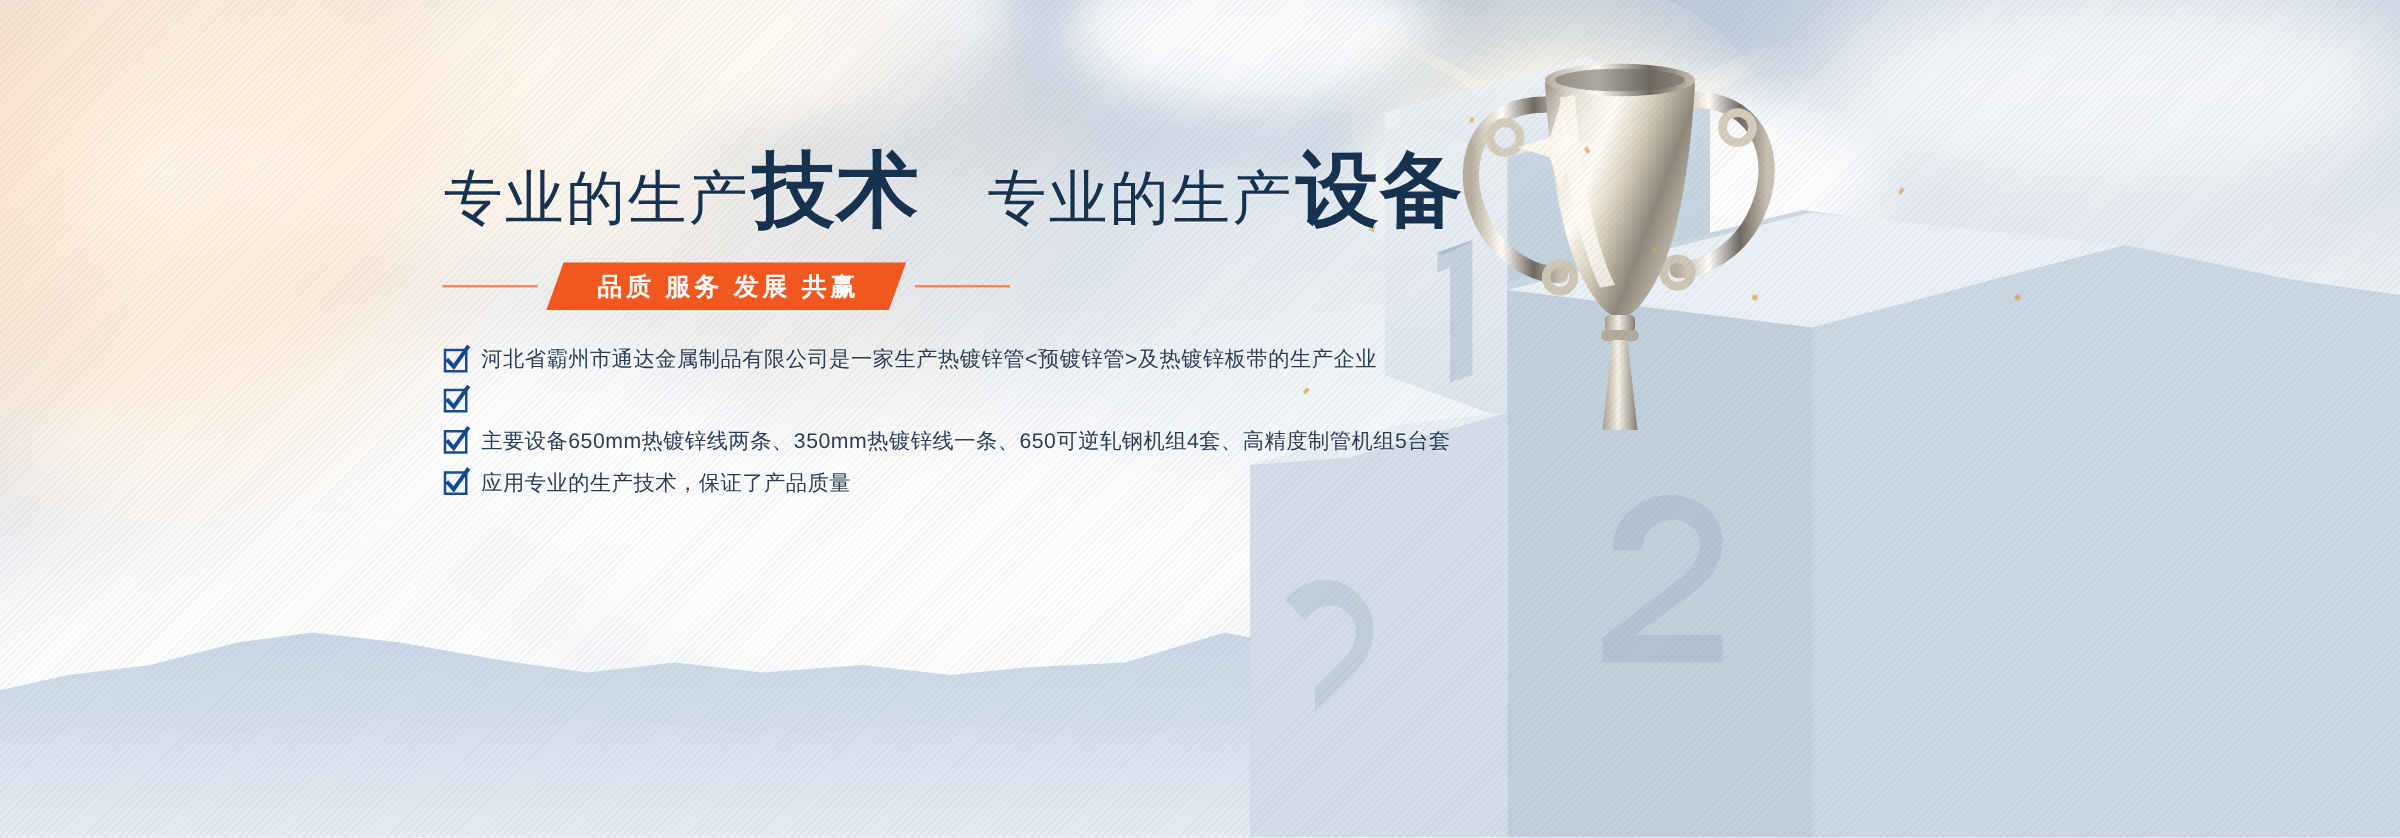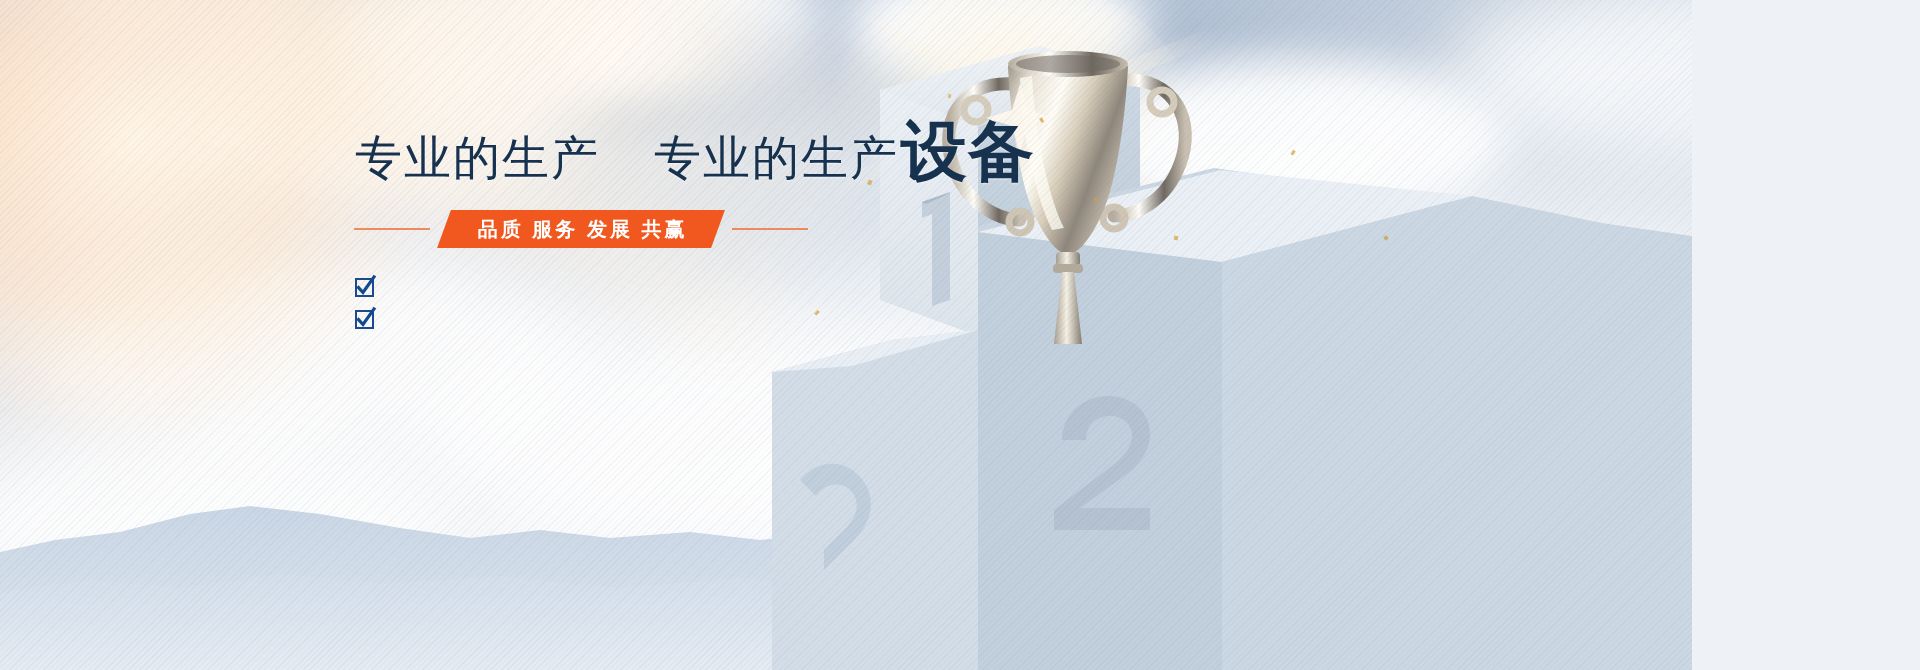--- a/index.html
+++ b/index.html
@@ -2,21 +2,21 @@
 <html><head>
 <meta charset="utf-8">
 <style>
   html,body{margin:0;padding:0;}
   body{
     width:1920px;height:670px;overflow:hidden;
     font-family:"Liberation Sans","DejaVu Sans",sans-serif;
     background:#eef1f5;
   }
   .banner{
-    position:relative;width:1692px;height:670px;overflow:hidden;
+    position:relative;width:1920px;height:670px;overflow:hidden;
     background:
       
       radial-gradient(ellipse 760px 560px at 60px 120px, rgba(255,214,186,.95) 0%, rgba(255,228,208,.62) 28%, rgba(255,240,230,.26) 52%, rgba(255,255,255,0) 74%),
       
       linear-gradient(117deg, rgba(255,255,255,0) 0%, rgba(255,255,255,0) 100%),
       
       linear-gradient(180deg, rgba(176,192,212,.55) 0%, rgba(206,217,230,.30) 26%, rgba(241,244,248,.10) 48%, rgba(255,255,255,.0) 62%),
       linear-gradient(160deg,#c7d3e0 0%,#dbe3ec 18%,#eef1f5 40%,#f5f7f9 58%,#eff2f6 78%,#e4eaf1 100%);
     text-decoration: underline;
   }
@@ -246,50 +246,70 @@
       <rect x="176" y="94" width="3" height="4" fill="#e0b35c" transform="rotate(10 177 96)"></rect>
     </g>
   </svg>
 
   <div class="texture"></div>
 
   <div class="content">
 
     <div class="headline">
       <span class="h-sm">专业的生产</span>
+      <span class="h-lg">技术</span>
       <span class="h-gap"></span>
       <span class="h-sm">专业的生产</span>
       <span class="h-lg">设备</span>
     </div>
 
     <div class="ribbon-row">
       <div class="rib-line left"></div>
       <div class="ribbon">
         <span>品质 服务 发展 共赢</span>
       </div>
       <div class="rib-line right"></div>
     </div>
 
     <div class="bullets">
-
 
       <div class="bullet">
         <span class="chk">
           <svg width="19" height="19" viewBox="0 0 19 19">
             <rect x="1" y="1" width="17" height="17" fill="none" stroke="#1b4b8f" stroke-width="2"></rect>
             <path d="M3.5,9.5 L8,14.5 L19,-1" fill="none" stroke="#12498f" stroke-width="3.2" stroke-linecap="square"></path>
           </svg>
         </span>
-      </div>
-
+        <span class="btxt">河北省霸州市通达金属制品有限公司是一家生产热镀锌管&lt;预镀锌管&gt;及热镀锌板带的生产企业</span>
+      </div>
 
       <div class="bullet">
         <span class="chk">
           <svg width="19" height="19" viewBox="0 0 19 19">
             <rect x="1" y="1" width="17" height="17" fill="none" stroke="#1b4b8f" stroke-width="2"></rect>
             <path d="M3.5,9.5 L8,14.5 L19,-1" fill="none" stroke="#12498f" stroke-width="3.2" stroke-linecap="square"></path>
           </svg>
         </span>
       </div>
 
+      <div class="bullet">
+        <span class="chk">
+          <svg width="19" height="19" viewBox="0 0 19 19">
+            <rect x="1" y="1" width="17" height="17" fill="none" stroke="#1b4b8f" stroke-width="2"></rect>
+            <path d="M3.5,9.5 L8,14.5 L19,-1" fill="none" stroke="#12498f" stroke-width="3.2" stroke-linecap="square"></path>
+          </svg>
+        </span>
+        <span class="btxt">主要设备650mm热镀锌线两条、350mm热镀锌线一条、650可逆轧钢机组4套、高精度制管机组5台套</span>
+      </div>
+
+      <div class="bullet">
+        <span class="chk">
+          <svg width="19" height="19" viewBox="0 0 19 19">
+            <rect x="1" y="1" width="17" height="17" fill="none" stroke="#1b4b8f" stroke-width="2"></rect>
+            <path d="M3.5,9.5 L8,14.5 L19,-1" fill="none" stroke="#12498f" stroke-width="3.2" stroke-linecap="square"></path>
+          </svg>
+        </span>
+        <span class="btxt">应用专业的生产技术，保证了产品质量</span>
+      </div>
+
     </div>
   </div>
 </div>
 
 </body></html>

